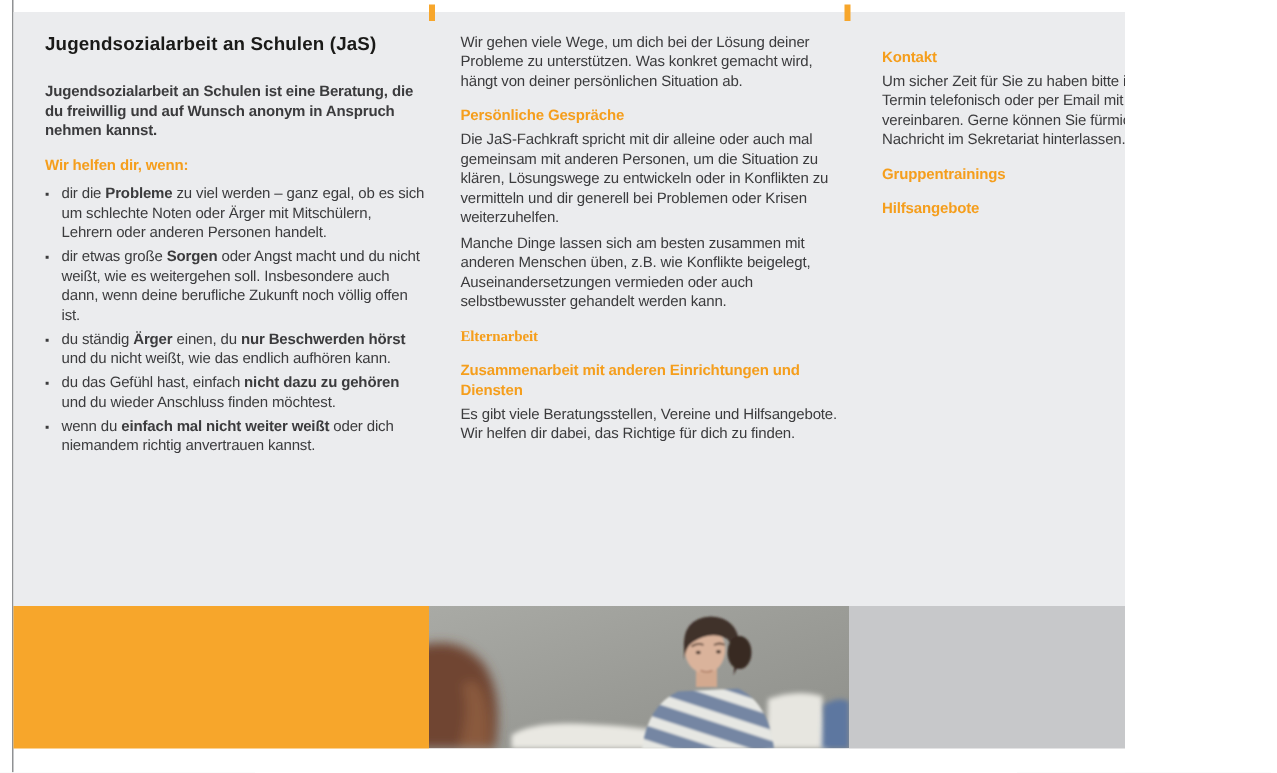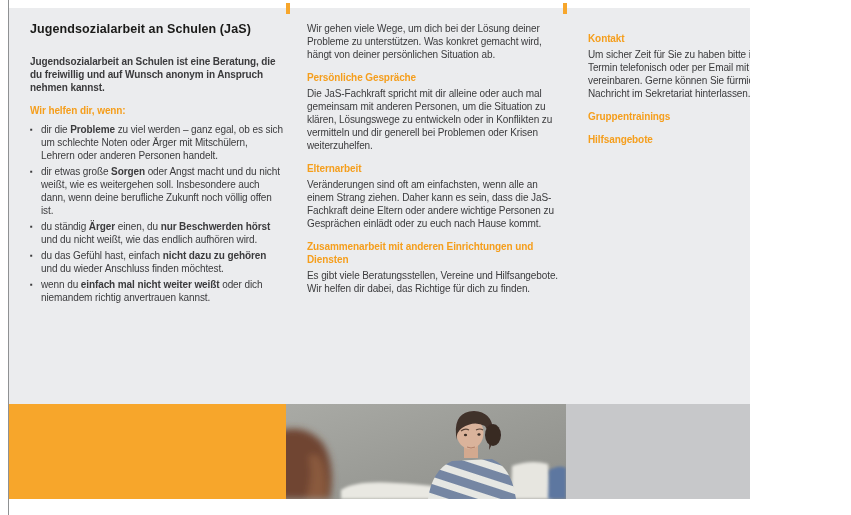--- a/index.html
+++ b/index.html
@@ -68,39 +68,39 @@
       <li>
         <span class="marker">▪</span>
         <span class="btext"><span>dir die </span><b>Probleme</b><span> zu viel werden – ganz egal, ob es sich um schlechte Noten oder Ärger mit Mitschülern, Lehrern oder anderen Personen handelt.</span></span>
       </li>
       <li>
         <span class="marker">▪</span>
         <span class="btext"><span>dir etwas große </span><b>Sorgen</b><span> oder Angst macht und du nicht weißt, wie es weitergehen soll. Insbesondere auch dann, wenn deine berufliche Zukunft noch völlig offen ist.</span></span>
       </li>
       <li>
         <span class="marker">▪</span>
-        <span class="btext"><span>du ständig </span><b>Ärger</b><span> einen, du </span><b>nur Beschwerden hörst</b><span> und du nicht weißt, wie das endlich aufhören wird.</span></span>
+        <span class="btext"><span>du ständig </span><b>Ärger</b><span> einen, du </span><b>nur Beschwerden hörst</b><span> und du nicht weißt, wie das endlich aufhören kann.</span></span>
       </li>
       <li>
         <span class="marker">▪</span>
         <span class="btext"><span>du das Gefühl hast, einfach </span><b>nicht dazu zu gehören</b><span> und du wieder Anschluss finden möchtest.</span></span>
       </li>
       <li>
         <span class="marker">▪</span>
         <span class="btext"><span>wenn du </span><b>einfach mal nicht weiter weißt</b><span> oder dich niemandem richtig anvertrauen kannst.</span></span>
       </li>
     </ul>
   </section>
 
   <section class="col col2">
     <p>Wir gehen viele Wege, um dich bei der Lösung deiner Probleme zu unterstützen. Was konkret gemacht wird, hängt von deiner persönlichen Situation ab.</p>
     <h2 class="subhead orange-text" style="color: rgb(245, 158, 28);">Persönliche Gespräche</h2>
     <p>Die JaS-Fachkraft spricht mit dir alleine oder auch mal gemeinsam mit anderen Personen, um die Situation zu klären, Lösungswege zu entwickeln oder in Konflikten zu vermitteln und dir generell bei Problemen oder Krisen weiterzuhelfen.</p>
-    <h2 class="subhead orange-text" style="color: rgb(245, 158, 28);">Elternarbeit</h2>
-    <p>Veränderungen sind oft am einfachsten, wenn alle an einem Strang ziehen. Daher kann es sein, dass die JaS-Fachkraft deine Eltern oder andere wichtige Personen zu Gesprächen einlädt oder zu euch nach Hause kommt.</p>
+    <p>Manche Dinge lassen sich am besten zusammen mit anderen Menschen üben, z.B. wie Konflikte beigelegt, Auseinandersetzungen vermieden oder auch selbstbewusster gehandelt werden kann.</p>
+    <h2 class="subhead orange-text" style="color: rgb(245, 158, 28); font-family: Liberation Serif, serif;">Elternarbeit</h2>
     <h2 class="subhead orange-text" style="color: rgb(245, 158, 28);">Zusammenarbeit mit anderen Einrichtungen und Diensten</h2>
     <p>Es gibt viele Beratungsstellen, Vereine und Hilfsangebote. Wir helfen dir dabei, das Richtige für dich zu finden.</p>
   </section>
 
   <section class="col col3">
     <h2 class="subhead orange-text" style="color: rgb(245, 158, 28);">Kontakt</h2>
     <p>Um sicher Zeit für Sie zu haben bitte ich Sie, einen Termin telefonisch oder per Email mit mir zu vereinbaren. Gerne können Sie fürmich auch eine Nachricht im Sekretariat hinterlassen.</p>
     <h2 class="subhead orange-text" style="color: rgb(245, 158, 28);">Gruppentrainings</h2>
     <h2 class="subhead orange-text" style="color: rgb(245, 158, 28);">Hilfsangebote</h2>
   </section>

